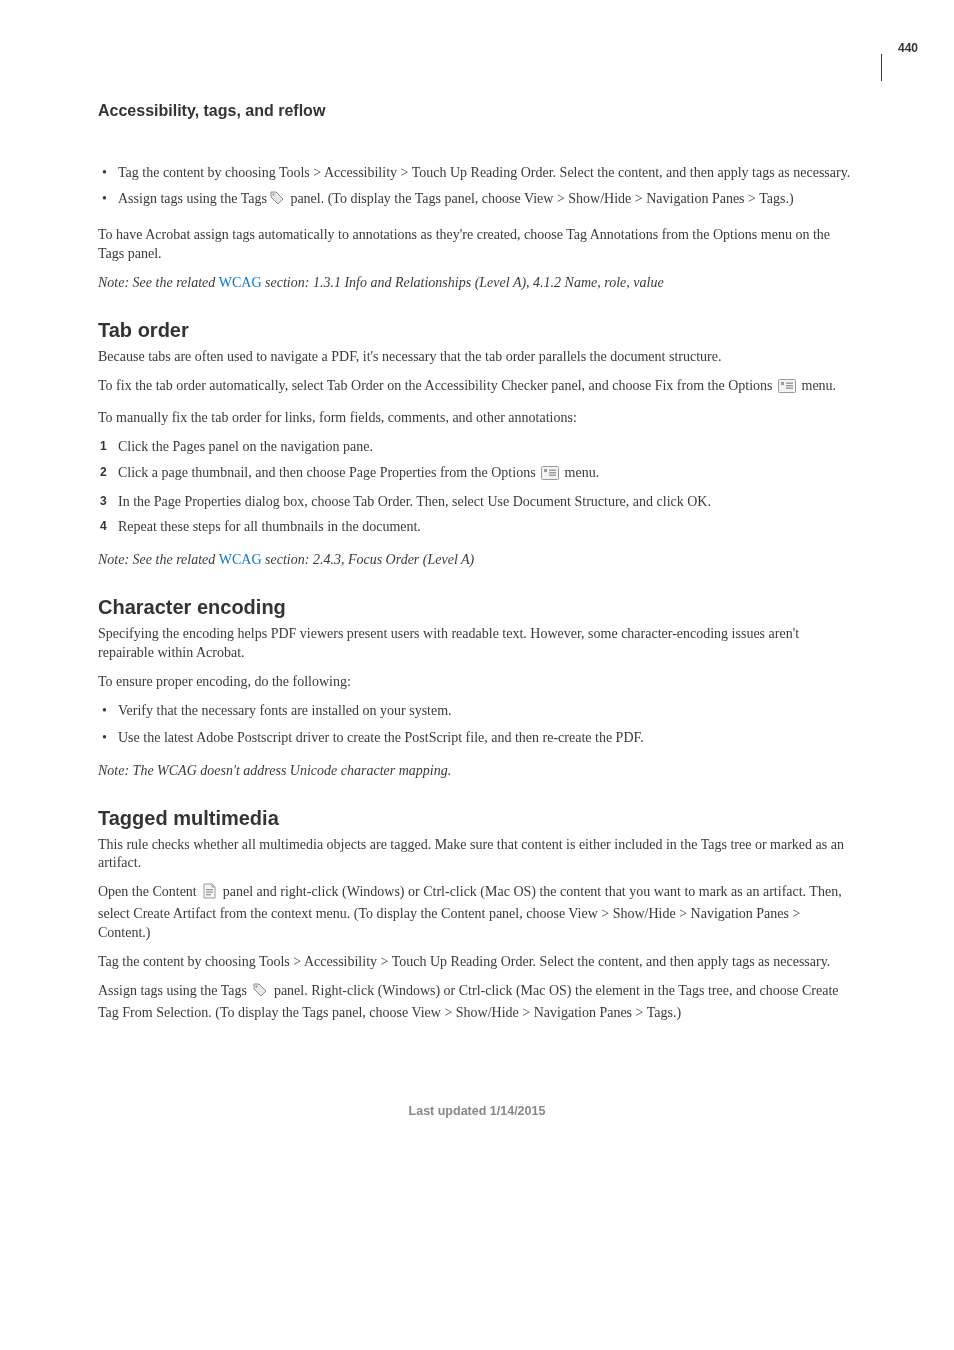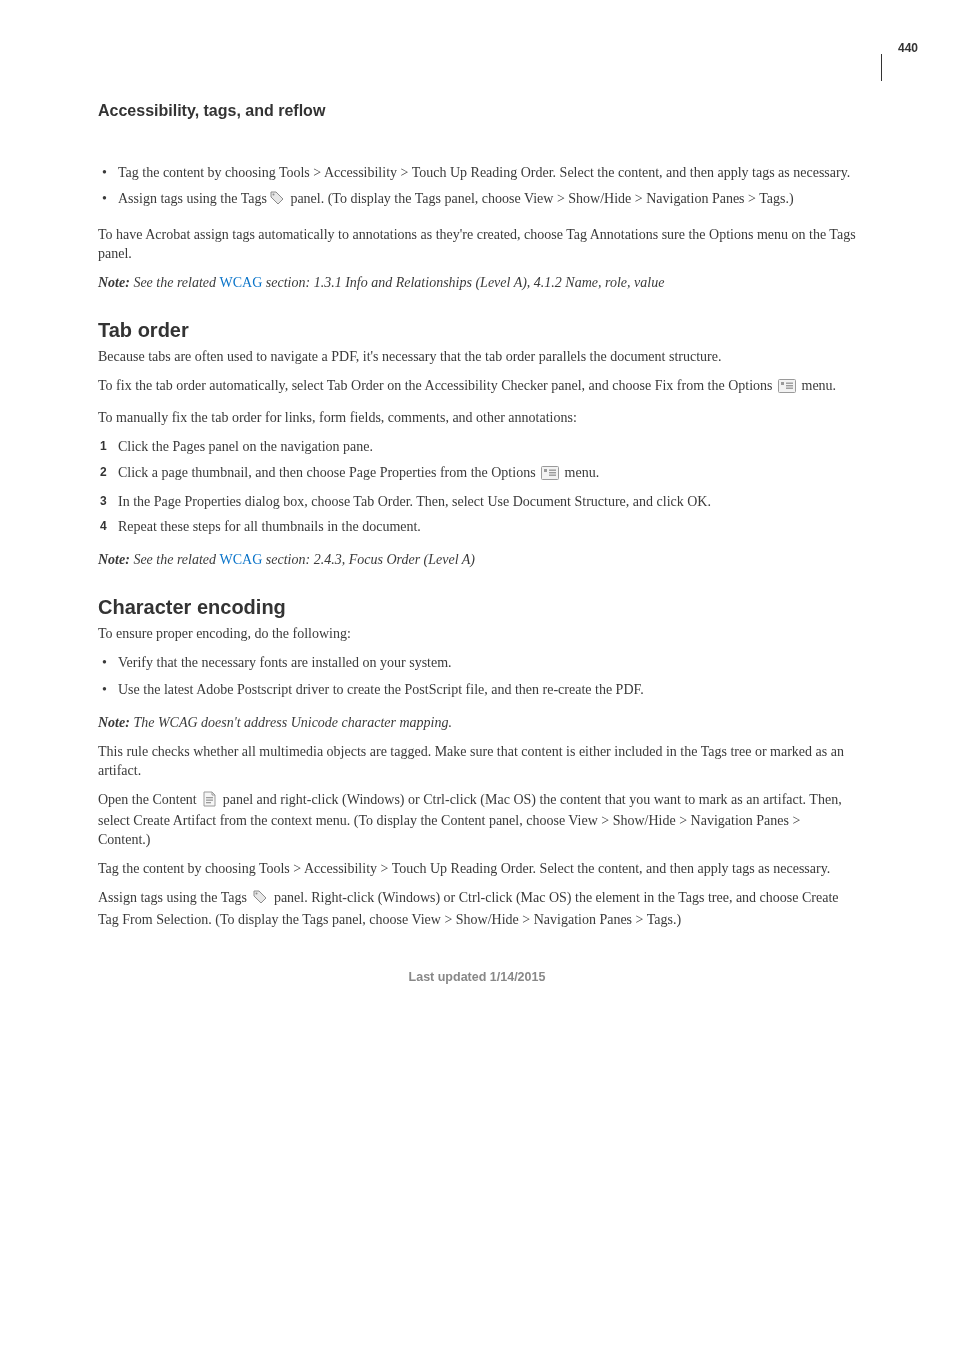--- a/index.html
+++ b/index.html
@@ -81,38 +81,38 @@
     font-size: 14px;
   }
   h3 {
     font-family: "Myriad Pro", "Helvetica Neue", Arial, sans-serif;
     font-weight: 700;
     font-size: 20px;
     margin: 24px 0 4px 0;
     color: #333;
   }
   .note-bold {
-    font-weight: 700;
+    font-weight: 400;
     font-style: italic;
     margin-top: 12px;
   }
   .ital { font-style: italic; text-align: right; }
   .link { color: #0a74c9; }
   .icon {
     display: inline-block;
     vertical-align: -3px;
     margin: 0 2px;
   }
   .footer {
     text-align: center;
     font-family: "Myriad Pro", "Helvetica Neue", Arial, sans-serif;
     font-weight: 700;
     font-size: 12.5px;
     color: #888;
-    margin-top: 39px;
+    margin-top: 80px;
   }
   .spacer-top { margin-top: 14px; }
 </style>
 </head>
 <body>
 
 <div class="page">
   <div class="pagenum">440</div>
   <div class="pagenum-rule"></div>
 
@@ -121,21 +121,21 @@
   <ul class="bullet-list">
     <li>Tag the content by choosing Tools &gt; Accessibility &gt; Touch Up Reading Order. Select the content, and then apply tags as necessary.</li>
     <li>
       Assign tags using the Tags<span class="icon"><svg width="16" height="16" viewBox="0 0 16 16">
             <path d="M2 2h5l7 7-5 5-7-7z" fill="#e8e8e8" stroke="#8a8a8a" stroke-width="1"></path>
             <circle cx="4.5" cy="4.5" r="1" fill="#8a8a8a"></circle>
           </svg></span> panel. (To display the Tags panel, choose View &gt; Show/Hide &gt; Navigation Panes &gt; Tags.)
     </li>
   </ul>
 
-  <p class="spacer-top">To have Acrobat assign tags automatically to annotations as they're created, choose Tag Annotations sure the Options menu on the Tags panel.</p>
+  <p class="spacer-top">To have Acrobat assign tags automatically to annotations as they're created, choose Tag Annotations from the Options menu on the Tags panel.</p>
 
   <p>
     <span class="note-bold">Note:</span><span class="ital"> See the related </span><a class="link">WCAG</a><span class="ital"> section: 1.3.1 Info and Relationships (Level A), 4.1.2 Name, role, value</span>
   </p>
 
   <h3>Tab order</h3>
   <p>Because tabs are often used to navigate a PDF, it's necessary that the tab order parallels the document structure.</p>
   <p>
     <span>To fix the tab order automatically, select Tab Order on the Accessibility Checker panel, and choose Fix from the Options </span><span class="icon"><svg width="18" height="14" viewBox="0 0 18 14">
           <rect x="0.5" y="0.5" width="17" height="13" rx="1" fill="#f3f3f3" stroke="#9a9a9a"></rect>
@@ -160,31 +160,33 @@
     </div>
     <div>In the Page Properties dialog box, choose Tab Order. Then, select Use Document Structure, and click OK.</div>
     <div>Repeat these steps for all thumbnails in the document.</div>
   </div>
 
   <p class="spacer-top">
     <span class="note-bold">Note:</span><span class="ital"> See the related </span><a class="link">WCAG</a><span class="ital"> section: 2.4.3, Focus Order (Level A)</span>
   </p>
 
   <h3>Character encoding</h3>
+  <p>Specifying the encoding helps PDF viewers present users with readable text. However, some character-encoding issues aren't repairable within Acrobat.</p>
   <p>To ensure proper encoding, do the following:</p>
 
   <ul class="bullet-list">
     <li>Verify that the necessary fonts are installed on your system.</li>
     <li>Use the latest Adobe Postscript driver to create the PostScript file, and then re-create the PDF.</li>
   </ul>
 
   <p class="spacer-top">
     <span class="note-bold">Note:</span><span class="ital"> The WCAG doesn't address Unicode character mapping.</span>
   </p>
 
+  <h3>Tagged multimedia</h3>
   <p>This rule checks whether all multimedia objects are tagged. Make sure that content is either included in the Tags tree or marked as an artifact.</p>
 
   <p>
     <span>Open the Content </span><span class="icon"><svg width="15" height="16" viewBox="0 0 15 16">
           <path d="M2 1h8l3 3v11H2z" fill="#f6f6f6" stroke="#9a9a9a"></path>
           <path d="M10 1v3h3" fill="none" stroke="#9a9a9a"></path>
           <rect x="4" y="6" width="7" height="1.3" fill="#9a9a9a"></rect>
           <rect x="4" y="8.5" width="7" height="1.3" fill="#9a9a9a"></rect>
           <rect x="4" y="11" width="5" height="1.3" fill="#9a9a9a"></rect>
         </svg></span><span> panel and right-click (Windows) or Ctrl-click (Mac OS) the content that you want to mark as an artifact. Then, select Create Artifact from the context menu. (To display the Content panel, choose View &gt; Show/Hide &gt; Navigation Panes &gt; Content.)</span>

